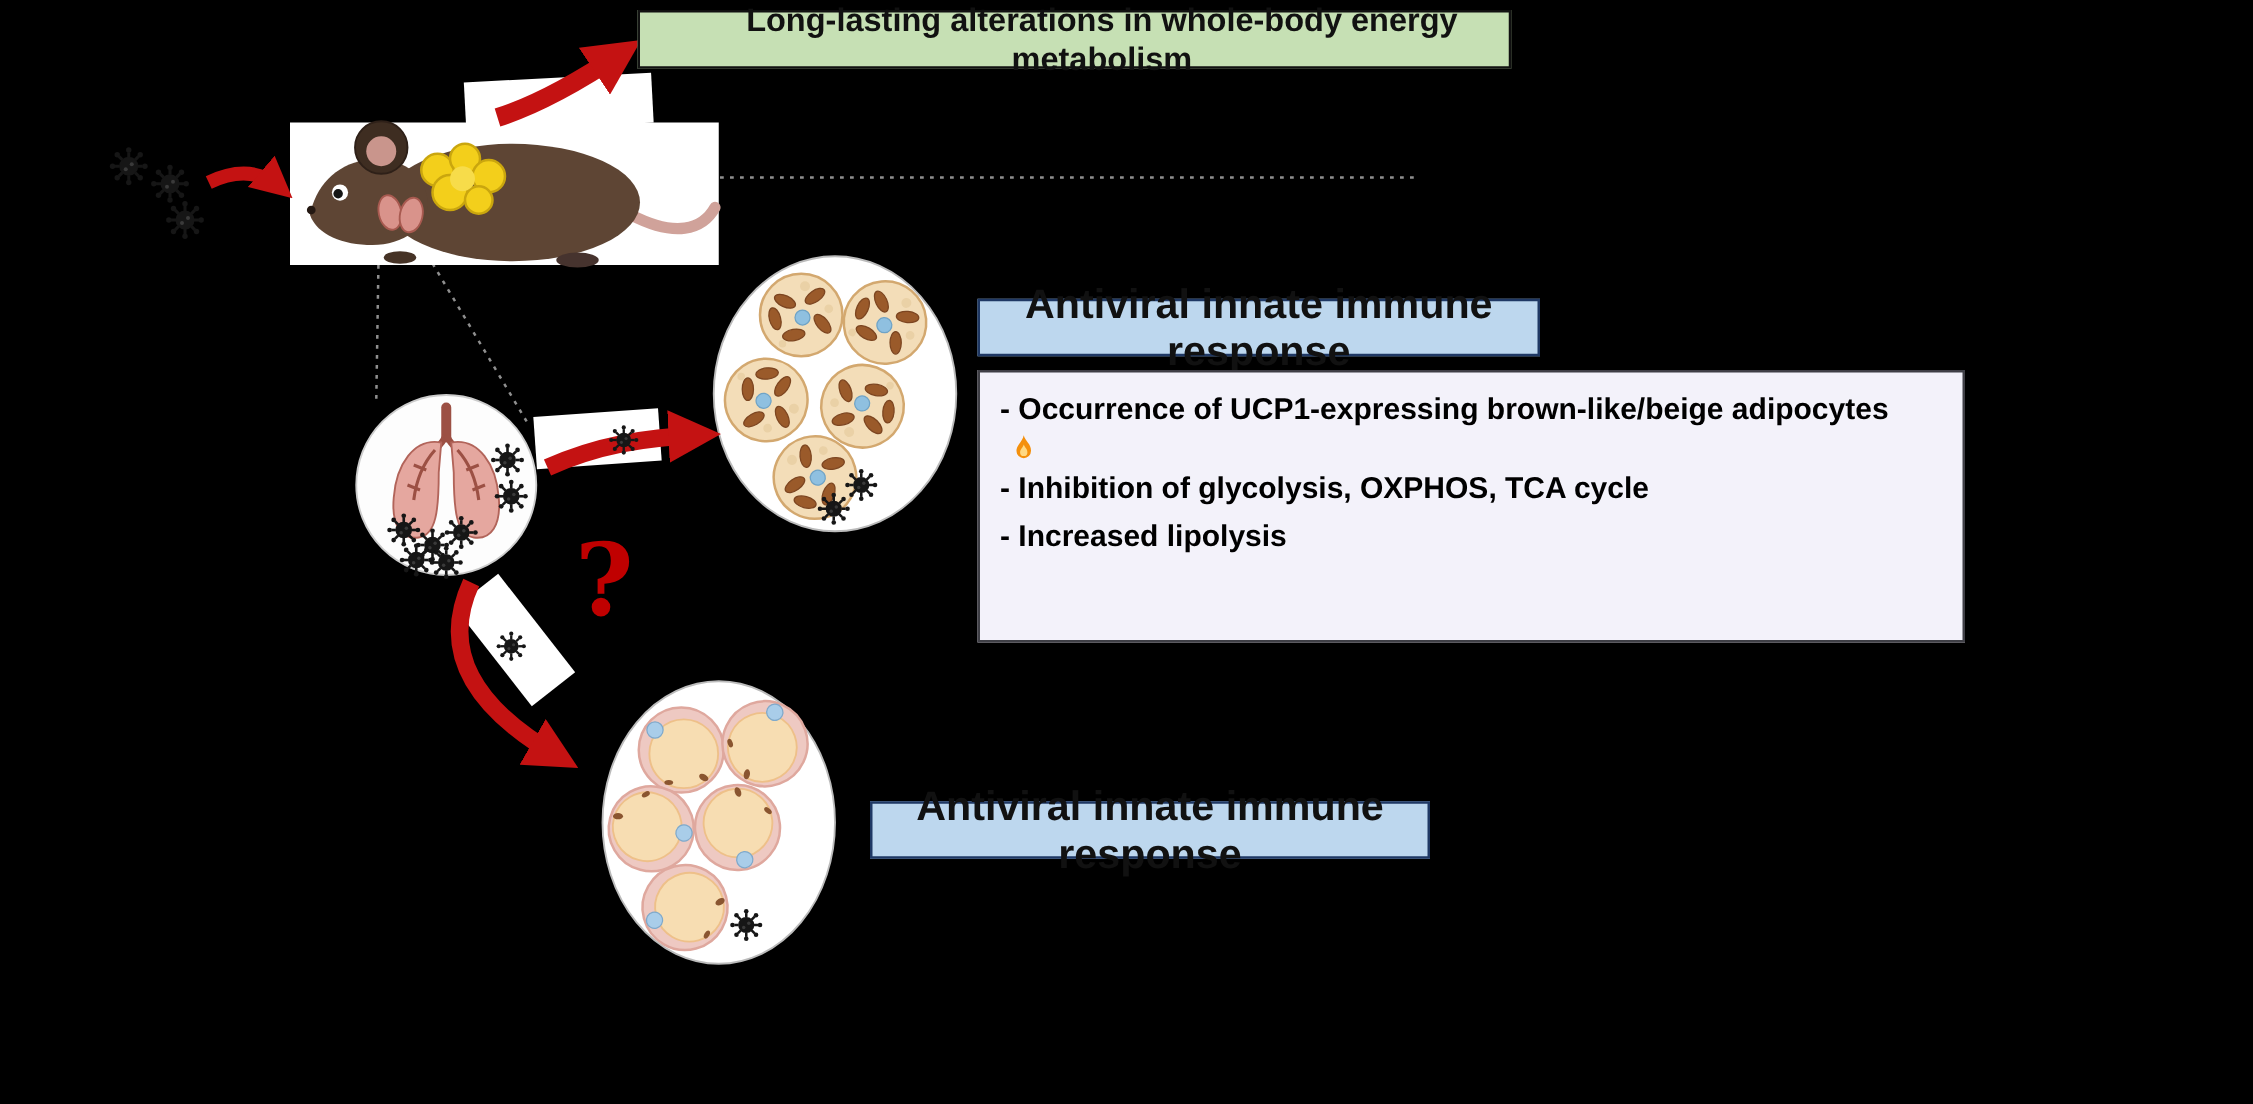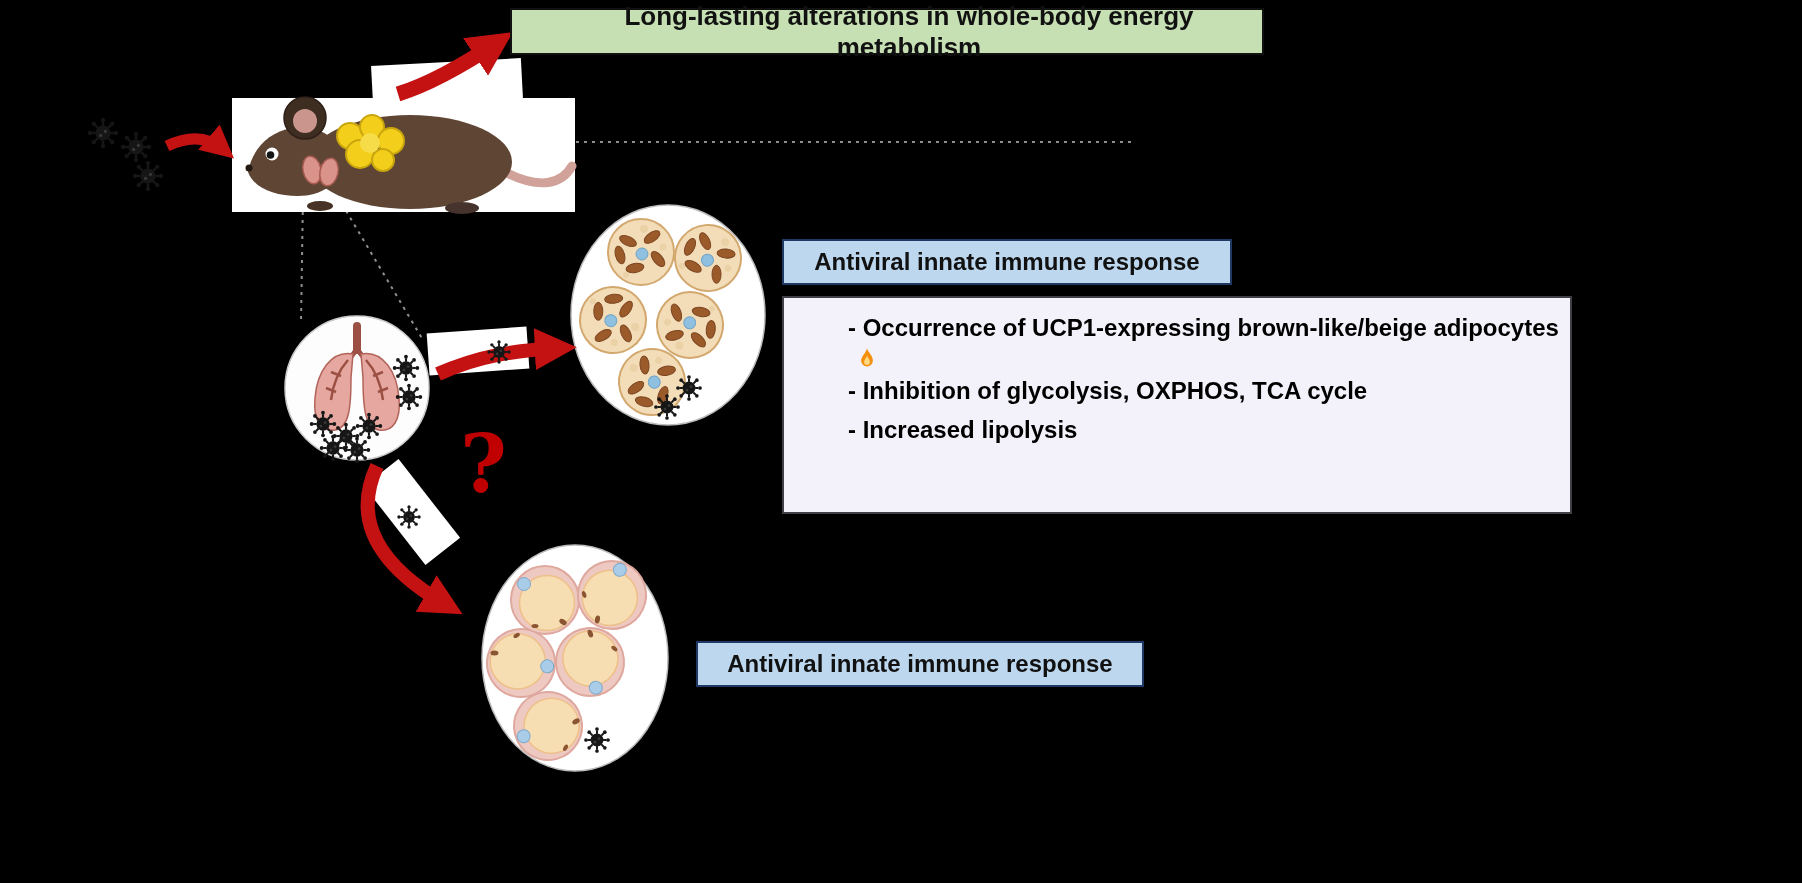--- a/index.html
+++ b/index.html
@@ -1,28 +1,28 @@
 <!DOCTYPE html>
 <html><head>
 <meta charset="utf-8">
 <style>
   html,body{margin:0;padding:0;background:#000;}
   #canvas{position:relative;width:1802px;height:883px;background:#000;overflow:hidden;
           font-family:"Liberation Sans",sans-serif;}
   .abs{position:absolute;}
   .txtbox{display:flex;align-items:center;justify-content:center;font-weight:700;color:#111;
           box-sizing:border-box;text-align:center;}
-  .green-box{left:510px;top:8px;width:754px;height:47px;background:#c6e0b4;border:2px solid #111;
+  .green-box{left:510px;top:8px;width:699px;height:47px;background:#c6e0b4;border:2px solid #111;
              font-size:26px;padding-left:44px;}
-  .blue-box{background:#bdd7ee;border:2px solid #1f3864;font-size:24px;}
+  .blue-box{background:#bdd7ee;border:2px solid #1f3864;font-size:33px;}
   .blue-box-top{left:782px;top:239px;width:450px;height:46px;}
   .blue-box-bottom{left:696px;top:641px;width:448px;height:46px;}
   .info-box{left:782px;top:296px;width:790px;height:218px;background:#f3f2fa;border:2px solid #3f3f46;
             box-sizing:border-box;padding:10px 16px;color:#000;}
-  .fx-line{font-size:24px;font-weight:700;line-height:39px;display:flex;align-items:center;white-space:nowrap;margin-left:48px;}
+  .fx-line{font-size:24px;font-weight:700;line-height:39px;display:flex;align-items:center;white-space:nowrap;}
   .flame{width:20px;height:24px;margin-left:9px;flex:0 0 auto;}
   .qmark{left:460px;top:424px;font-size:80px;font-weight:700;color:#c00000;
          font-family:"DejaVu Serif",serif;line-height:1;}
 </style>
 </head>
 <body>
 
 <div id="canvas">
 
   <svg class="abs" style="left:0;top:0" width="1802" height="883" viewBox="0 0 1802 883">

